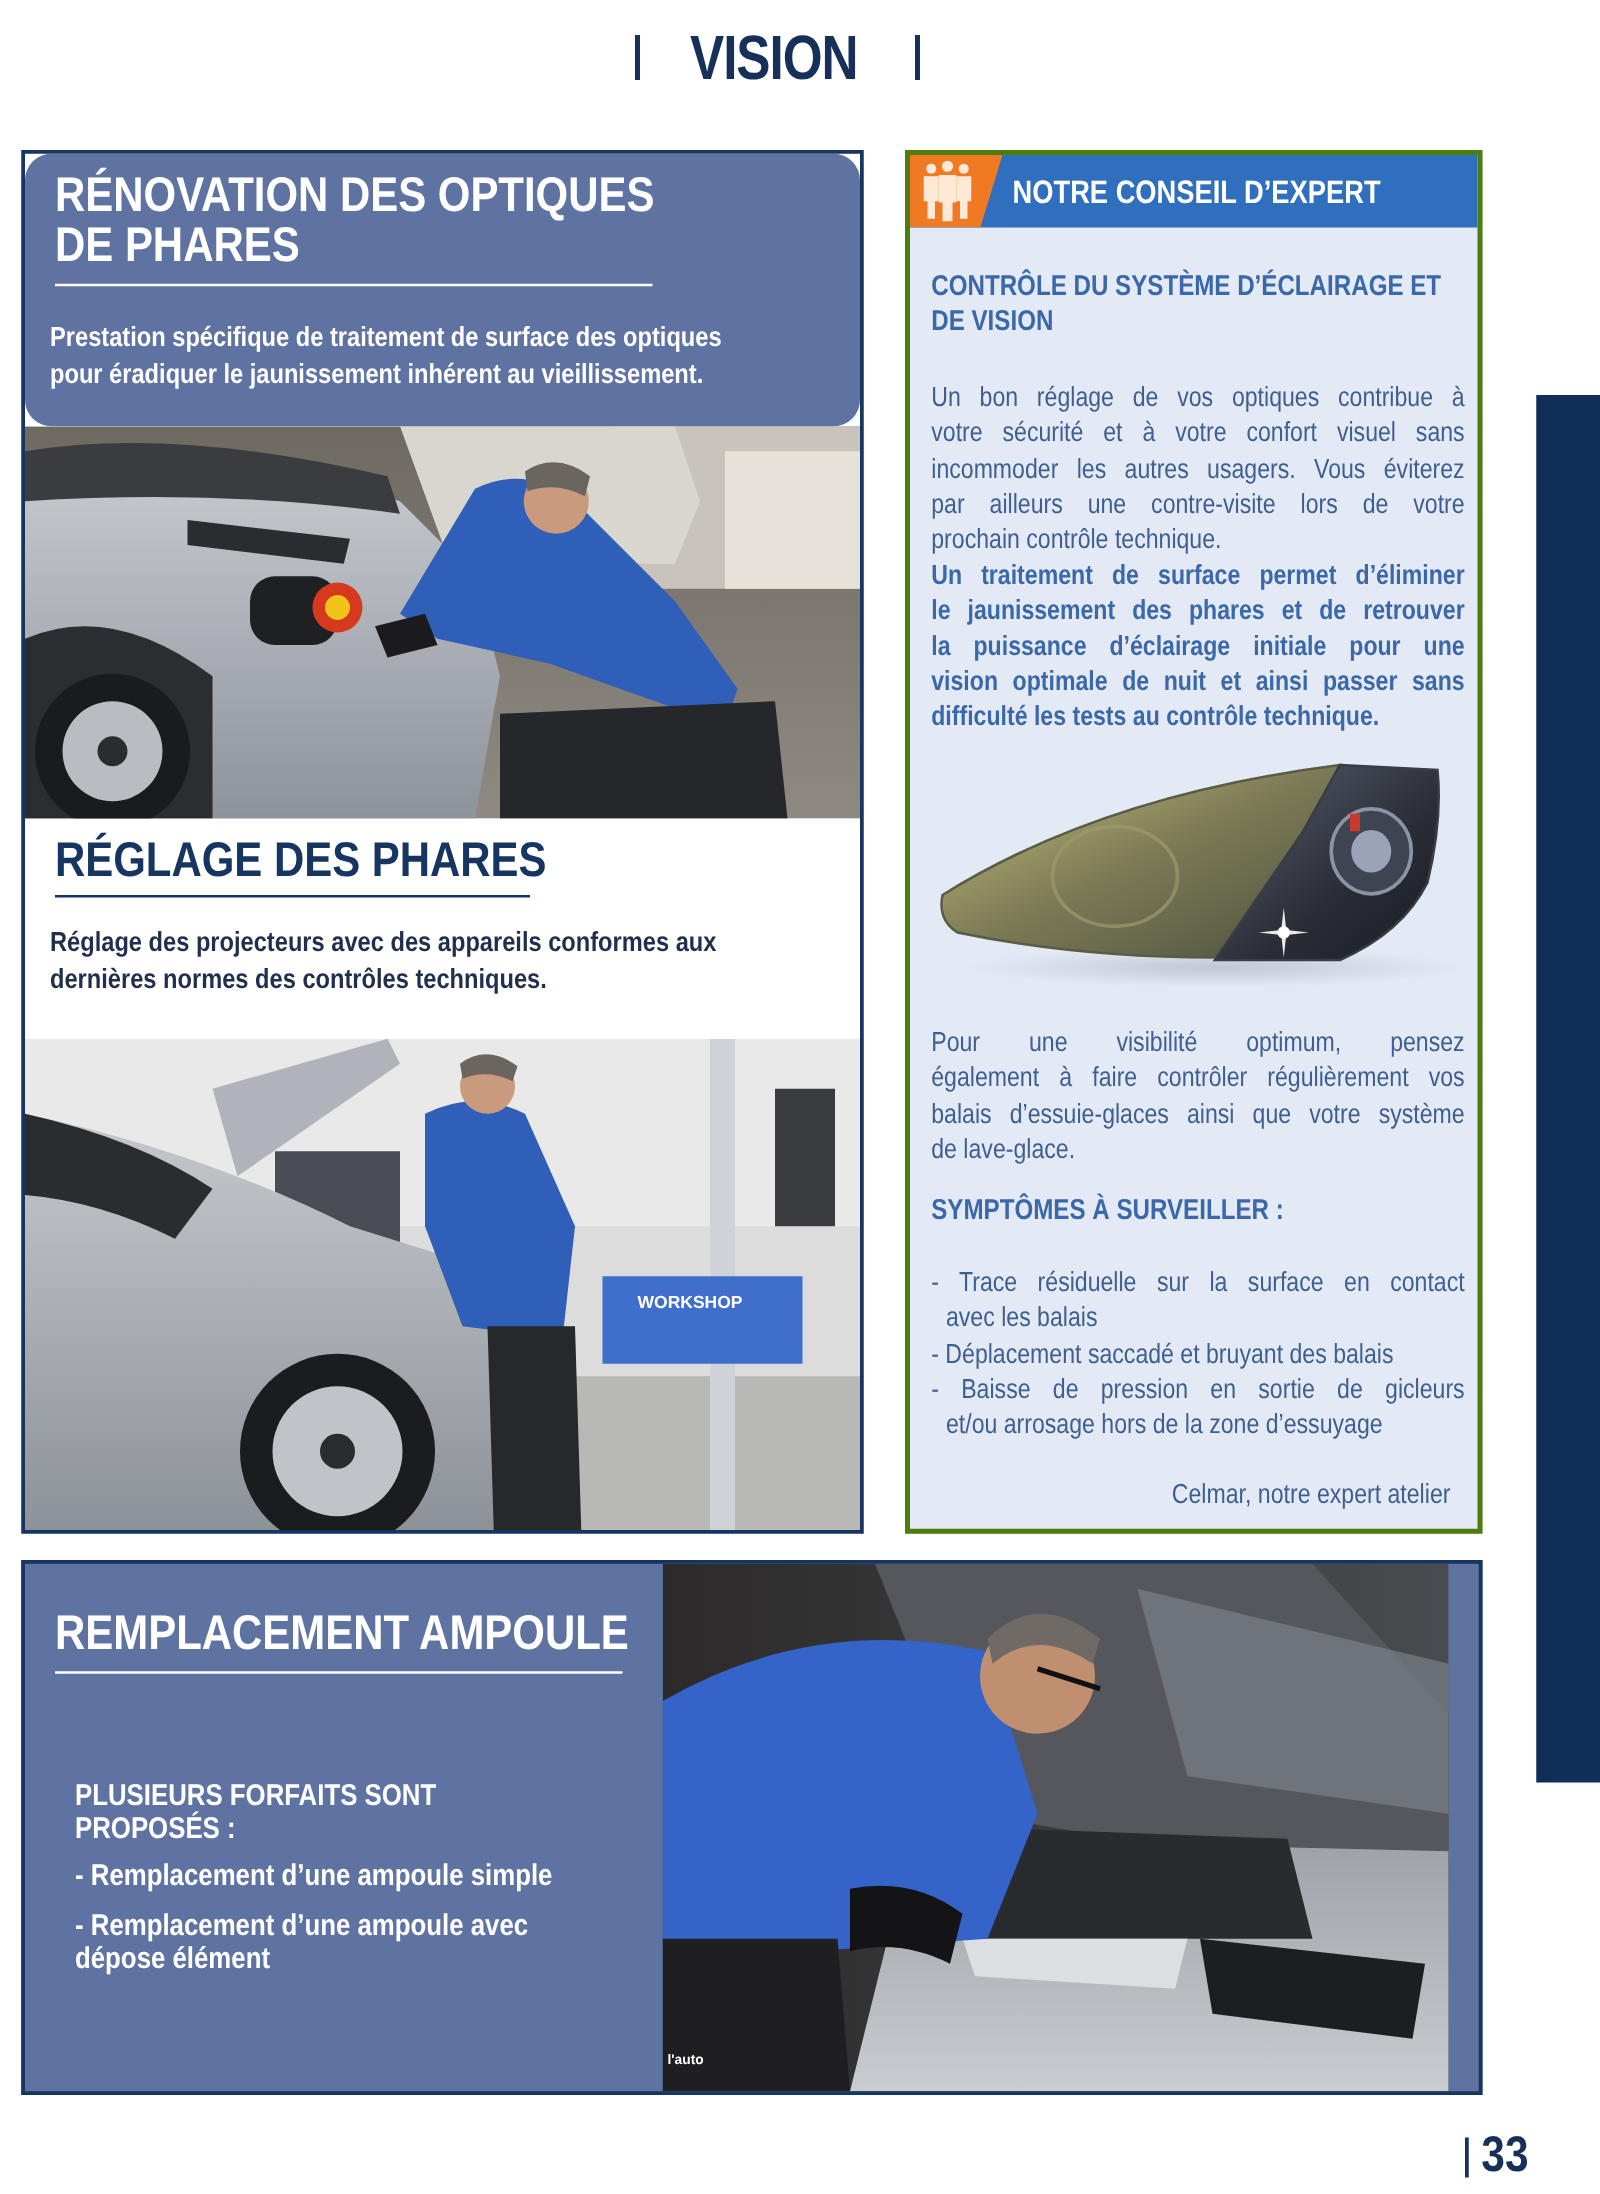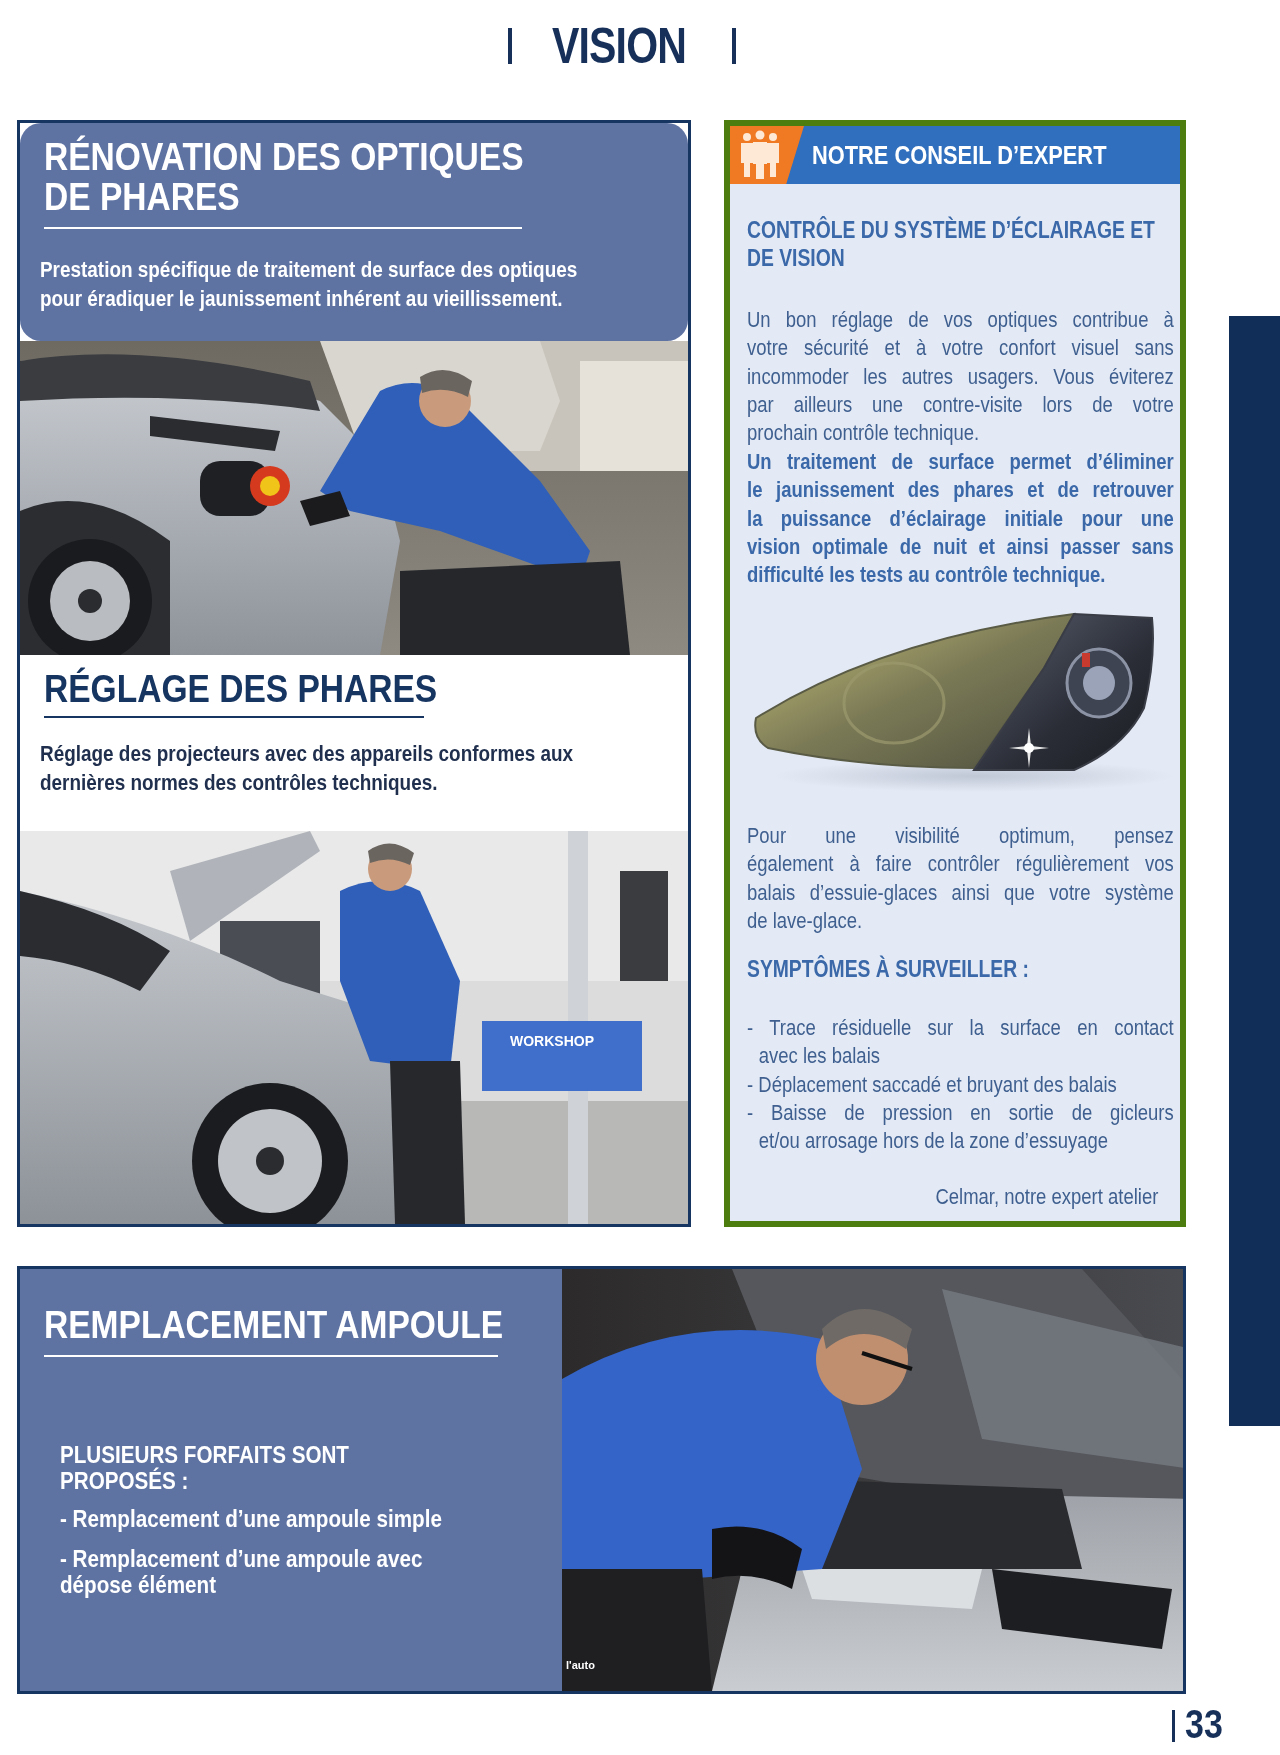--- a/index.html
+++ b/index.html
@@ -17,35 +17,35 @@
   .sec-title { position: absolute; left: 24px; font-size: 39px; font-weight: 700; line-height: 40px; transform: scaleX(0.86); transform-origin: left top; white-space: nowrap; }
   .sec-rule { position: absolute; left: 24px; height: 2px; }
   .sec-desc { position: absolute; left: 20px; font-size: 22px; font-weight: 700; line-height: 29px; transform: scaleX(0.86); transform-origin: left top; white-space: nowrap; }
 
   .photo { position: absolute; overflow: hidden; }
   .photo svg { display: block; }
 
   .sec2-head { position: absolute; left: 0; top: 532px; width: 668px; height: 165px; background: #ffffff; padding-left: 28px; }
 
   
-  .advice { position: absolute; left: 724px; top: 120px; width: 462px; height: 1107px; border: 6px solid #4d7c0f; background: #e4eaf5; overflow: hidden; }
+  .advice { position: absolute; left: 724px; top: 120px; width: 462px; height: 1107px; border: 4px solid #4d7c0f; background: #e4eaf5; overflow: hidden; }
   .advice-header { position: absolute; left: 0; top: 0; width: 458px; height: 58px; background: #2f6fbd; }
   .advice-icon-wrap { position: absolute; left: 0; top: 0; width: 74px; height: 58px; background: #f07a24; clip-path: polygon(0 0, 100% 0, 76% 100%, 0 100%); }
   .advice-header-text { position: absolute; left: 82px; top: 13px; font-size: 26px; font-weight: 700; color: #ffffff; transform: scaleX(0.84); transform-origin: left top; white-space: nowrap; line-height: 32px; }
   .advice-sub { position: absolute; left: 17px; top: 90px; font-size: 23px; font-weight: 700; color: #3a68a8; line-height: 28px; transform: scaleX(0.84); transform-origin: left top; white-space: nowrap; }
   .advice-body { position: absolute; left: 17px; width: 508px; font-size: 22px; line-height: 28.3px; color: #3e5f8f; transform: scaleX(0.84); transform-origin: left top; text-align: justify; text-align-last: auto; }
   .advice-body.bold { font-weight: 700; color: #3a68a8; }
   .justify-line { display: block; text-align: justify; text-align-last: justify; }
   .last-line { display: block; text-align: left; }
   .symptoms-title { position: absolute; left: 17px; top: 830px; font-size: 23px; font-weight: 700; color: #3a68a8; transform: scaleX(0.84); transform-origin: left top; white-space: nowrap; }
   .sym-list { position: absolute; left: 17px; top: 888px; width: 508px; font-size: 22px; line-height: 28.3px; color: #3e5f8f; transform: scaleX(0.84); transform-origin: left top; }
   .signature { position: absolute; right: 22px; top: 1058px; font-size: 22px; color: #3e5f8f; transform: scaleX(0.84); transform-origin: right top; white-space: nowrap; }
 
   
-  .bottom { position: absolute; left: 17px; top: 1248px; width: 1169px; height: 428px; border: 3px solid #173561; background: #5f73a3; overflow: hidden; margin-top: 18px; }
+  .bottom { position: absolute; left: 17px; top: 1248px; width: 1169px; height: 428px; border: 3px solid #173561; background: #5f73a3; overflow: hidden; }
   .bottom-text { position: absolute; left: 0; top: 0; width: 534px; height: 422px; }
   .bottom-list-title { position: absolute; left: 40px; top: 172px; font-size: 24px; font-weight: 700; color: #ffffff; line-height: 27px; transform: scaleX(0.86); transform-origin: left top; white-space: nowrap; }
   .bottom-item { position: absolute; left: 40px; font-size: 24px; font-weight: 700; color: #ffffff; line-height: 27px; transform: scaleX(0.86); transform-origin: left top; white-space: nowrap; }
 
   
   .side-tab { position: absolute; left: 1229px; top: 316px; width: 51px; height: 1110px; background: #112e58; }
 
   
   .page-num-bar { position: absolute; left: 1172px; top: 1710px; width: 3px; height: 32px; background: #16305a; }
   .page-num { position: absolute; left: 1185px; top: 1700px; font-size: 40px; font-weight: 700; color: #16305a; transform: scaleX(0.85); transform-origin: left top; line-height: 48px; }
@@ -230,21 +230,21 @@
   <div class="bottom-text">
     <div class="sec-title" style="top:36px;color:#ffffff">REMPLACEMENT AMPOULE</div>
     <div class="sec-rule" style="top:86px;width:454px;background:#ffffff"></div>
     <div class="bottom-list-title">PLUSIEURS FORFAITS SONT</div>
     <div class="bottom-list-title" style="top:198px">PROPOSÉS :</div>
     <div class="bottom-item" style="top:236px">- Remplacement d’une ampoule simple</div>
     <div class="bottom-item" style="top:276px">- Remplacement d’une ampoule avec</div>
     <div class="bottom-item" style="top:302px">dépose élément</div>
   </div>
 
-  <div class="photo" style="left:542px;top:0;width:629px;height:450px">
+  <div class="photo" style="left:510px;top:0;width:629px;height:450px">
     <svg width="629" height="422" viewBox="0 0 629 422">
       <defs>
         <linearGradient id="g3bg" x1="0" y1="0" x2="1" y2="0">
           <stop offset="0" stop-color="#2c2a2a"></stop>
             <stop offset="1" stop-color="#4a4b50"></stop>
         </linearGradient>
         <linearGradient id="g3car" x1="0" y1="0" x2="0" y2="1">
           <stop offset="0" stop-color="#9ea2a8"></stop>
             <stop offset="1" stop-color="#c9ccd0"></stop>
         </linearGradient>

